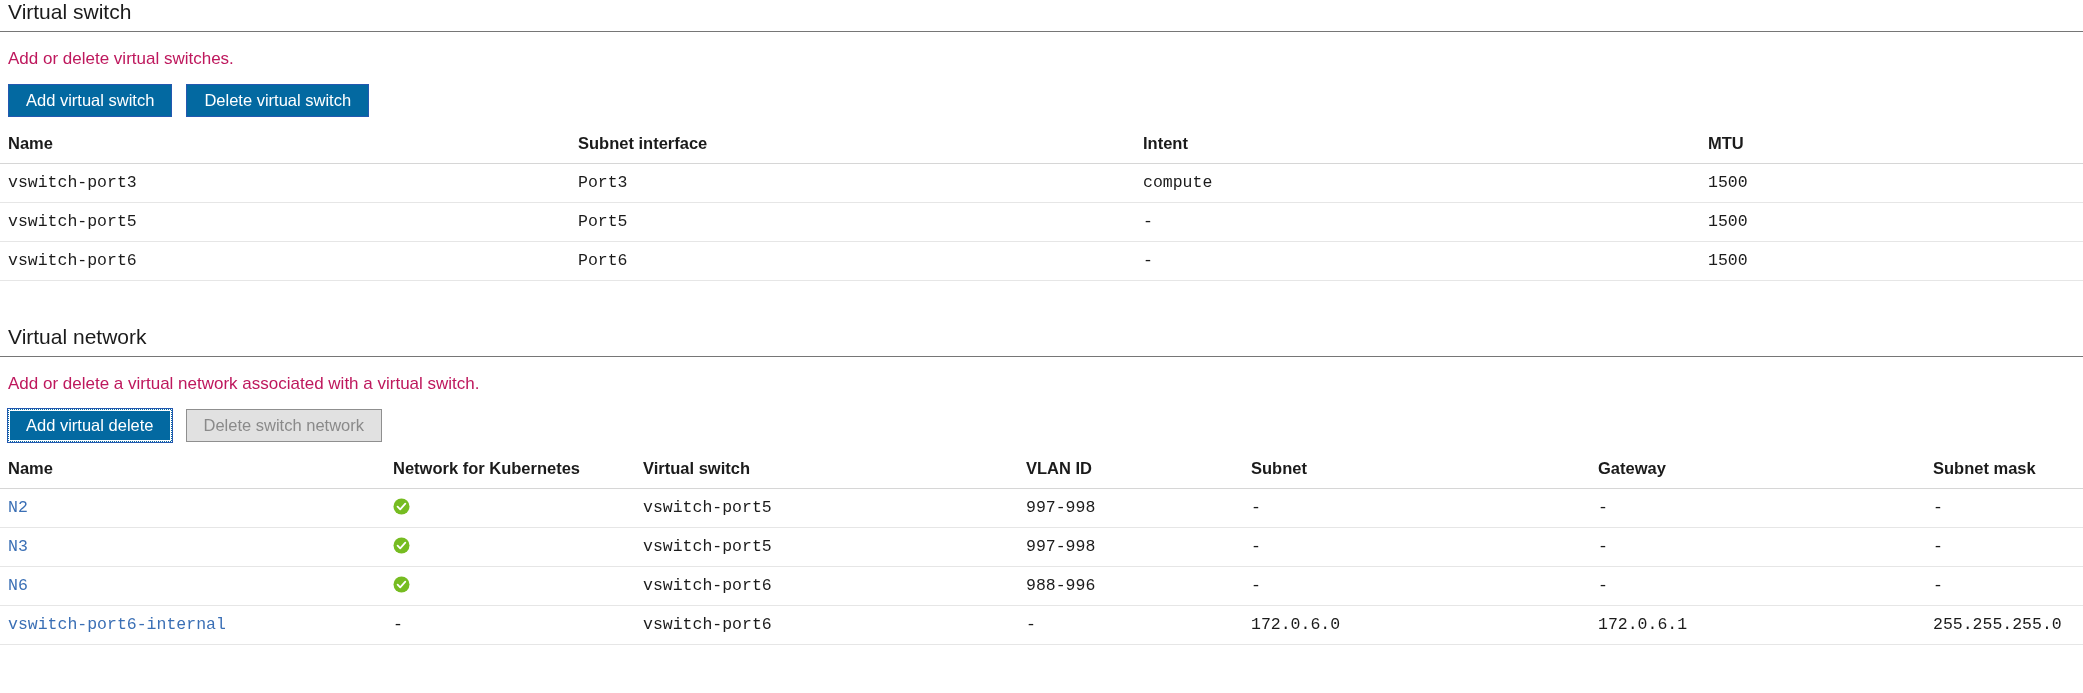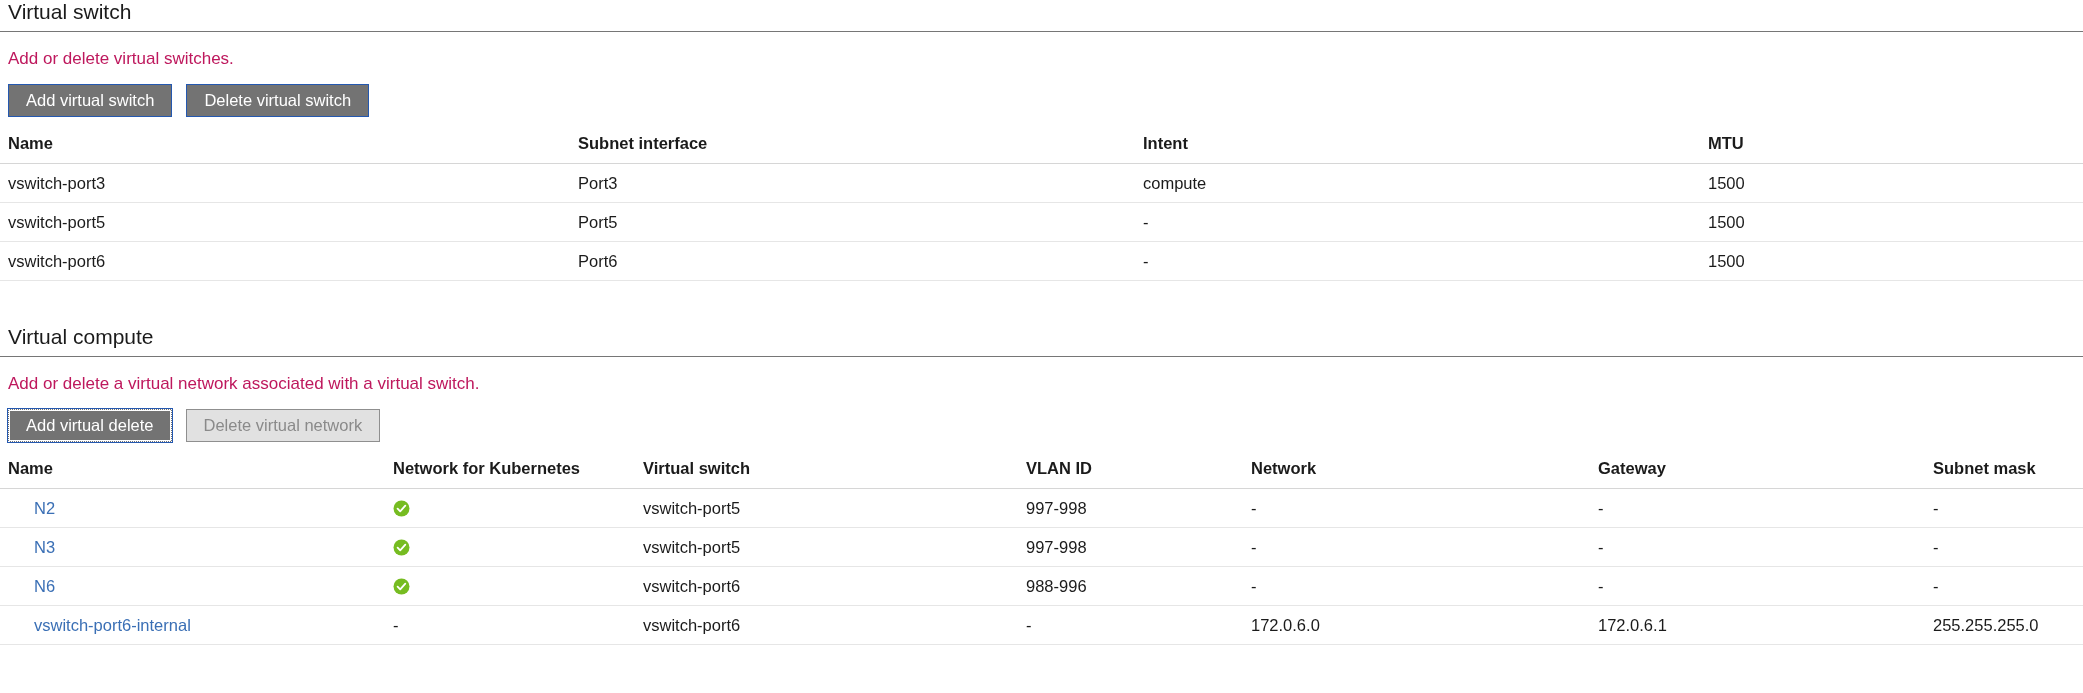--- a/index.html
+++ b/index.html
@@ -62,21 +62,21 @@
     border: 1px solid transparent;
     cursor: pointer;
     white-space: nowrap;
     height: 33px;
     display: inline-flex;
     align-items: center;
     justify-content: center;
     padding: 0 17px;
   }
   .btn-primary {
-    background: #737373;
+    background: #0369a1;
     color: #ffffff;
     border-color: #2458b0;
   }
   .btn-primary.focused {
     outline: none;
     box-shadow: inset 0 0 0 1px #ffffff;
     border: 1px dotted #ffffff;
     position: relative;
   }
   .btn-primary.focused::after {
@@ -114,26 +114,26 @@
   table.grid td {
     text-align: left;
     font-size: 16.5px;
     font-weight: 400;
     color: #1b1b1b;
     padding: 9px 0 9px 8px;
     border-bottom: 1px solid #e6e6e6;
     vertical-align: middle;
     line-height: 20px;
     height: 38px;
+    font-family: Liberation Mono, monospace;
   }
   table.grid a.cell-link {
     color: #3a6fb5;
     text-decoration: none;
     cursor: pointer;
-    margin-left: 26px;
   }
 
   
   .t1 col.c0 { width: 570px; }
   .t1 col.c1 { width: 565px; }
   .t1 col.c2 { width: 565px; }
   .t1 col.c3 { width: 383px; }
 
   
   .t2 col.k0 { width: 385px; }
@@ -206,47 +206,47 @@
           <td>1500</td>
         </tr>
       </tbody>
     </table>
   </div>
 
   <div class="gap-between-sections"></div>
 
   <div class="section">
 
-    <div class="section-title">Virtual compute</div>
+    <div class="section-title">Virtual network</div>
     <div class="section-rule"></div>
 
     <div class="section-desc">Add or delete a virtual network associated with a virtual switch.</div>
 
     <div class="button-row">
       <button class="btn btn-primary focused">Add virtual delete</button>
-      <button class="btn btn-disabled" disabled="">Delete virtual network</button>
+      <button class="btn btn-disabled" disabled="">Delete switch network</button>
     </div>
 
     <table class="grid t2">
       <colgroup>
         <col class="k0">
           <col class="k1">
           <col class="k2">
           <col class="k3">
         <col class="k4">
           <col class="k5">
           <col class="k6">
       </colgroup>
       <thead>
         <tr>
           <th>Name</th>
           <th>Network for Kubernetes</th>
           <th>Virtual switch</th>
           <th>VLAN ID</th>
-          <th>Network</th>
+          <th>Subnet</th>
           <th>Gateway</th>
           <th>Subnet mask</th>
         </tr>
       </thead>
       <tbody>
 
         <tr>
           <td>
             <a class="cell-link">N2</a>
           </td>

